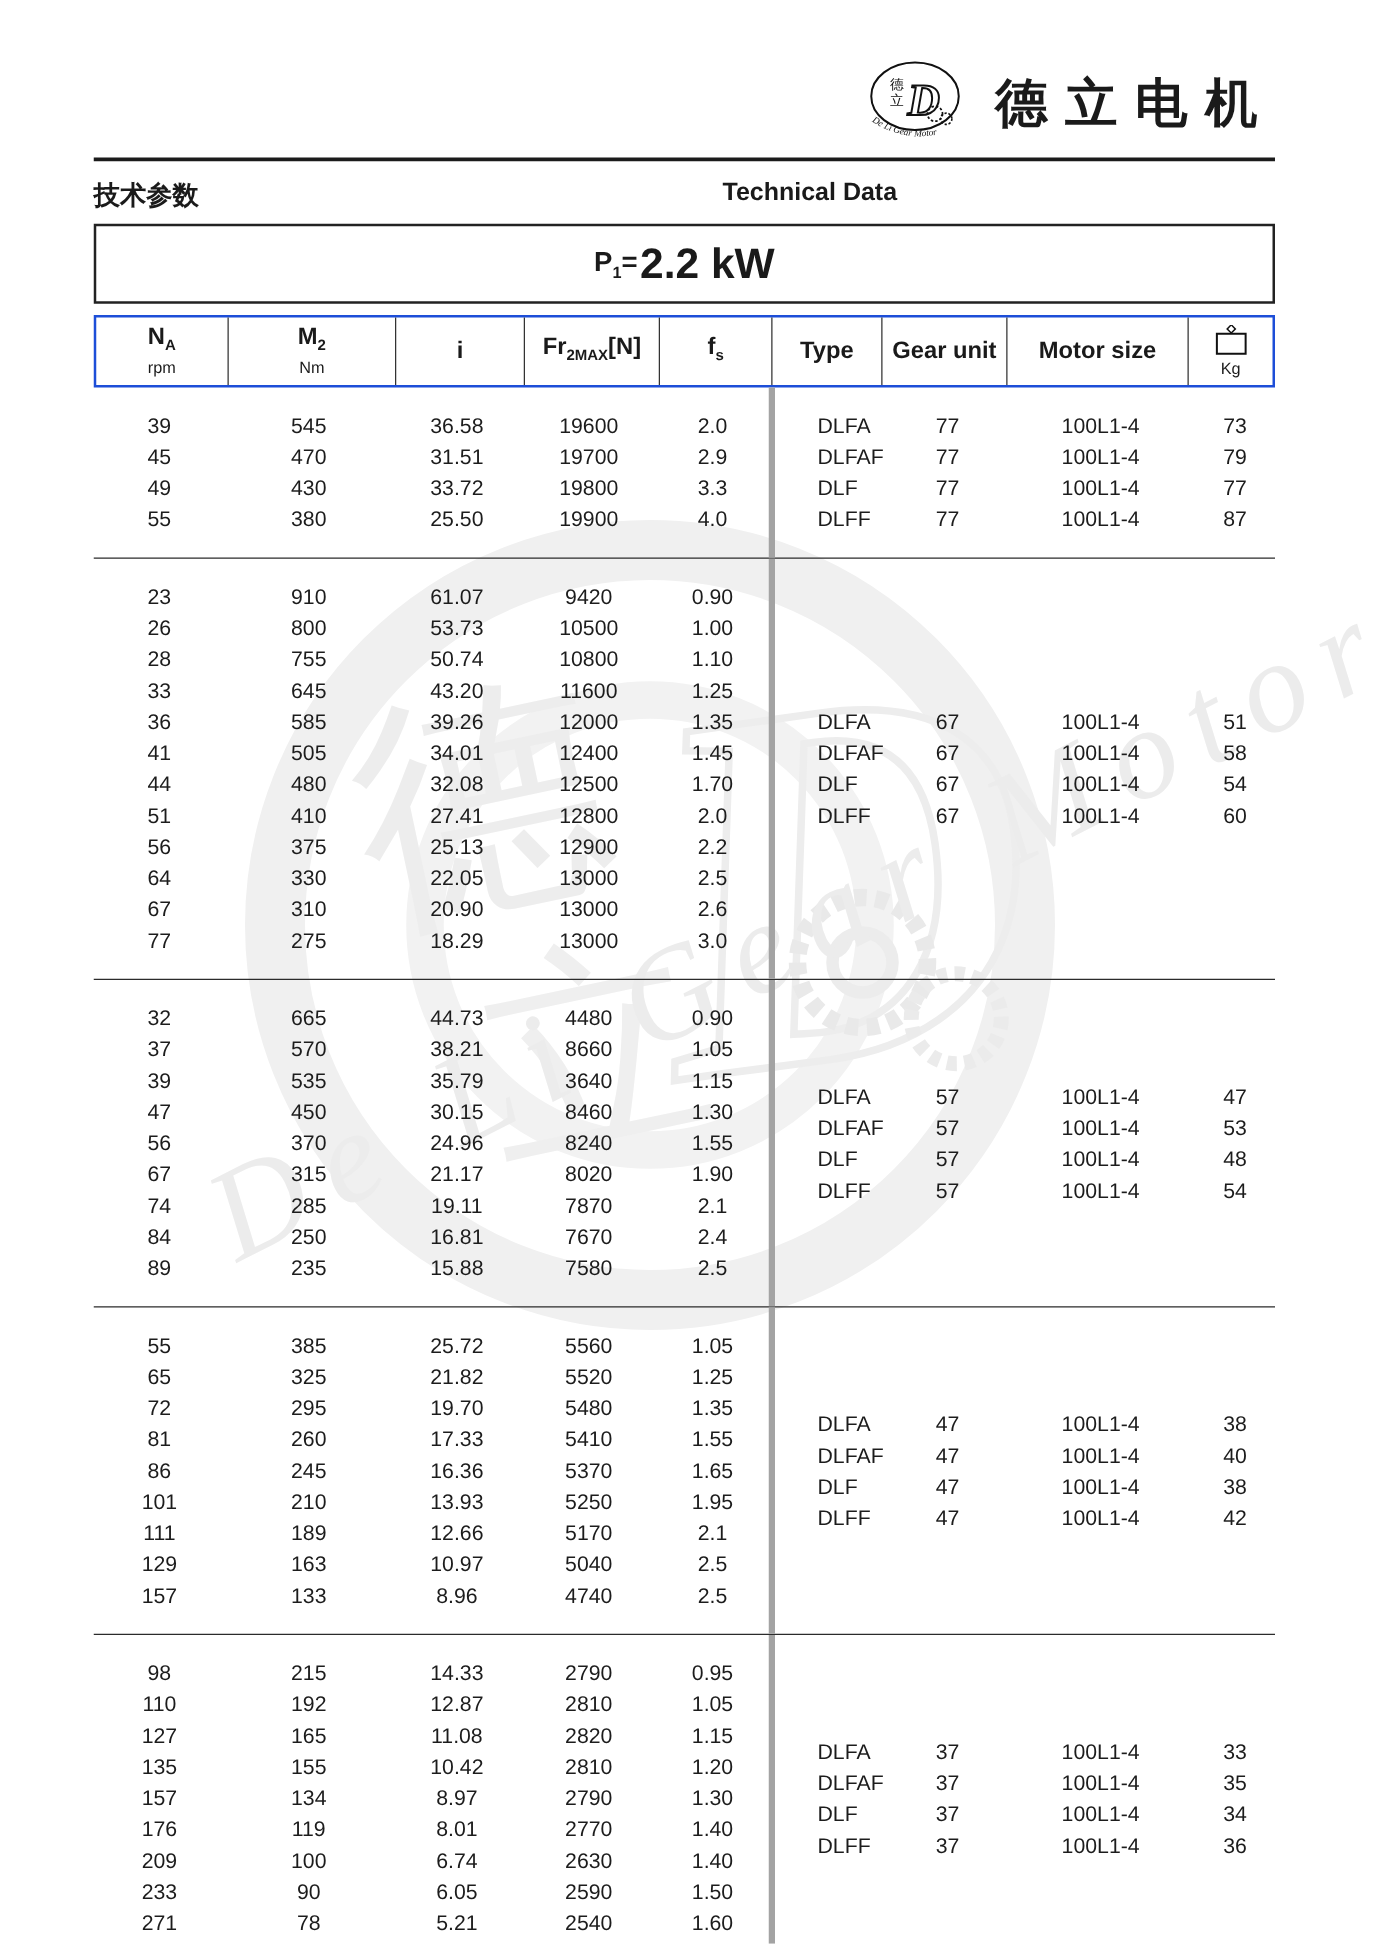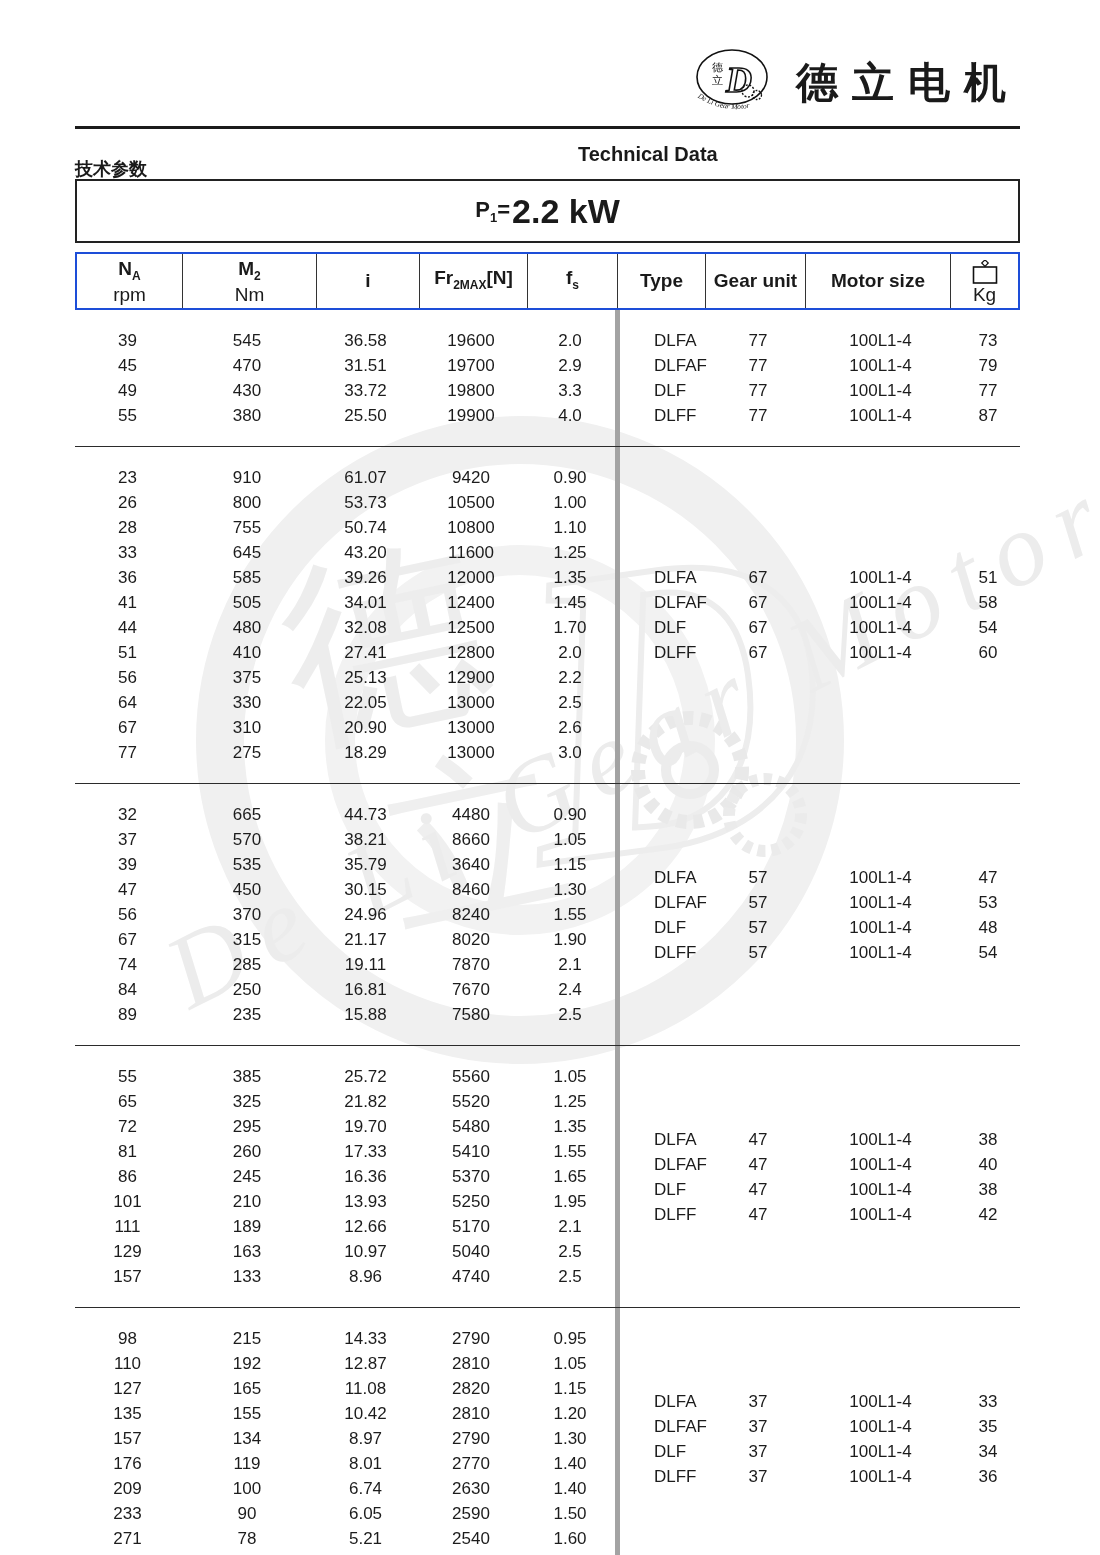--- a/index.html
+++ b/index.html
@@ -11,39 +11,39 @@
   }
   .content { position:relative; z-index:1; margin:0 80px 0 75px; width:945px; padding-top:46px; }
 
   
   .brand-row { display:flex; justify-content:flex-end; align-items:center; height:74px; gap:12px; }
   .logo-svg { width:102px; height:72px; }
   .brand-name { font-size:42px; font-weight:bold; letter-spacing:14px; font-family:"Liberation Serif", serif; white-space:nowrap; }
   .top-rule { margin-top:6px; height:3px; background:#1b1b1b; }
 
   .section-row { position:relative; margin-top:10px; height:32px; }
-  .section-cn { position:absolute; left:0; top:18px; font-size:18px; font-weight:bold; }
+  .section-cn { position:absolute; left:0; top:3px; font-size:21px; font-weight:bold; }
   .section-en { position:absolute; left:503px; top:4px; font-size:20px; font-weight:bold; }
 
   
   .title-box { margin-top:8px; height:64px; border:2px solid #222;
     display:flex; align-items:center; justify-content:center; background:transparent; }
   .title-p { font-size:22px; font-weight:bold; }
   .title-p sub { font-size:13px; }
   .title-value { font-size:34px; font-weight:bold; letter-spacing:0px; margin-left:2px; }
 
   
   .thead { margin-top:9px; height:58px; border:2px solid #1d4ed8; display:grid;
     grid-template-columns:105px 134px 103px 108px 90px 88px 100px 145px 68px; }
   .th { display:flex; flex-direction:column; justify-content:center; align-items:center;
     border-left:1px solid #333; text-align:center; }
   .th:first-child { border-left:none; }
   .th-main { font-size:19px; font-weight:bold; line-height:20px; }
   .th-main sub { font-size:12px; }
-  .th-unit { font-size:19px; line-height:17px; }
+  .th-unit { font-size:13px; line-height:17px; }
   .kg-icon { display:block; margin-bottom:1px; }
 
   
   .tbody { }
   .group { display:flex; border-bottom:1px solid #2b2b2b; }
   .group:last-child { border-bottom:none; }
   .group-left { width:540px; display:grid; grid-template-columns:105px 134px 103px 108px 90px;
     grid-auto-rows:25px; padding:18px 0; }
   .group-right { width:405px; border-left:5px solid #a3a3a3; display:flex; align-items:center; }
   .type-grid { display:grid; grid-template-columns:88px 100px 145px 70px; grid-auto-rows:25px; width:100%; }

